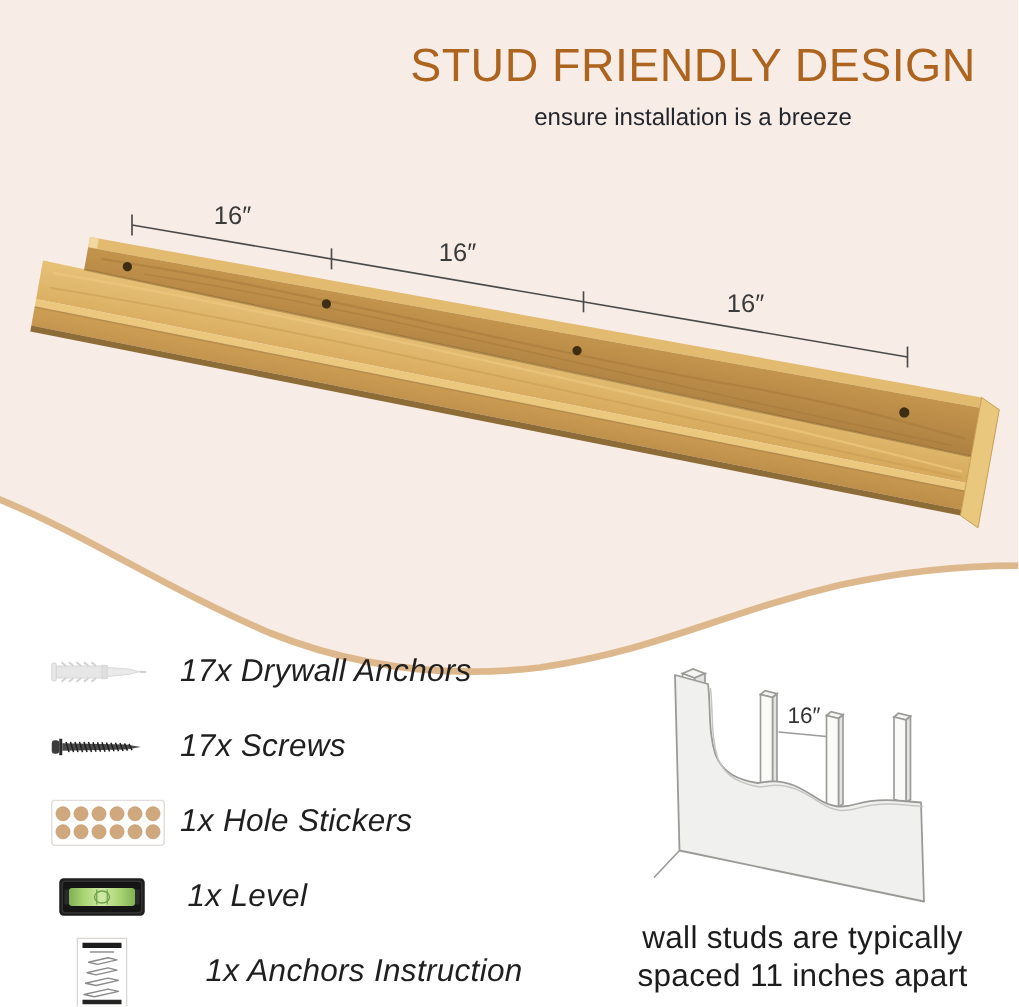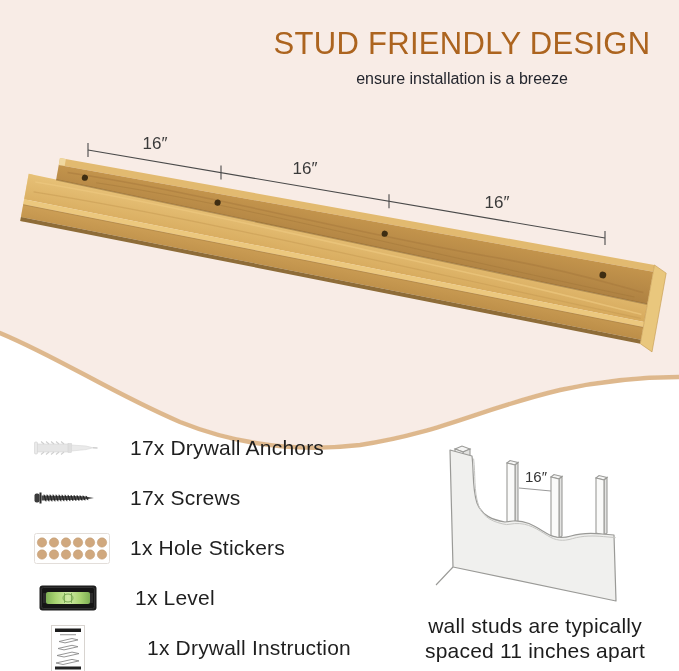--- a/index.html
+++ b/index.html
@@ -12,21 +12,21 @@
   .title{
     font-size:31px;font-weight:normal;letter-spacing:.3px;color:#AC641F;
     line-height:1.15;white-space:nowrap;
   }
   .subtitle{
     font-size:16px;font-weight:400;color:#24262e;margin-top:8px;white-space:nowrap;
   }
   .parts{position:absolute;left:34px;top:423px;width:330px;}
   .part-row{position:relative;height:50px;display:flex;align-items:center;}
   .icon-cell{width:84px;flex:0 0 84px;display:flex;align-items:center;}
-  .part-label{margin-left:12px;font-size:21px;color:#1f1f1f;letter-spacing:.2px;white-space:nowrap;}
+  .part-label{margin-left:2px;font-size:21px;color:#1f1f1f;letter-spacing:.2px;white-space:nowrap;font-style:italic;}
   .stud-caption{
     position:absolute;left:410px;top:614px;width:250px;text-align:center;
     font-size:21px;line-height:1.17;color:#1c1c1c;letter-spacing:.2px;
   }
   .dim-text{font-family:"Liberation Sans",sans-serif;font-size:17px;fill:#3a3a3a;}
   .dim-text-sm{font-family:"Liberation Sans",sans-serif;font-size:15px;fill:#333333;}
 </style>
 </head>
 <body>
 
@@ -240,21 +240,21 @@
           <rect x="9" y="9" width="16" height="1.3" fill="#ABABAB"></rect>
           <g fill="none" stroke="#8A8A8A" stroke-width="0.9" stroke-linejoin="round">
             <path d="M8,16.5 l13,-3 l6,1.4 l-13,3 z"></path>
             <path d="M7,23.5 l14,-3.2 l6,1.4 l-14,3.2 z"></path>
             <path d="M6,30.5 l15,-3.4 l7,1.5 l-15,3.4 z"></path>
             <path d="M5,38 l16,-3.6 l7,1.5 l-16,3.6 z"></path>
           </g>
           <rect x="4" y="41.5" width="26" height="3" fill="#232323"></rect>
         </svg>
       </span>
-      <span class="part-label">1x Drywall Instruction</span>
+      <span class="part-label">1x Anchors Instruction</span>
     </div>
 
   </div>
 
   <div class="stud-caption">
     <div>wall studs are typically</div>
     <div>spaced 11 inches apart</div>
   </div>
 
 </div>

